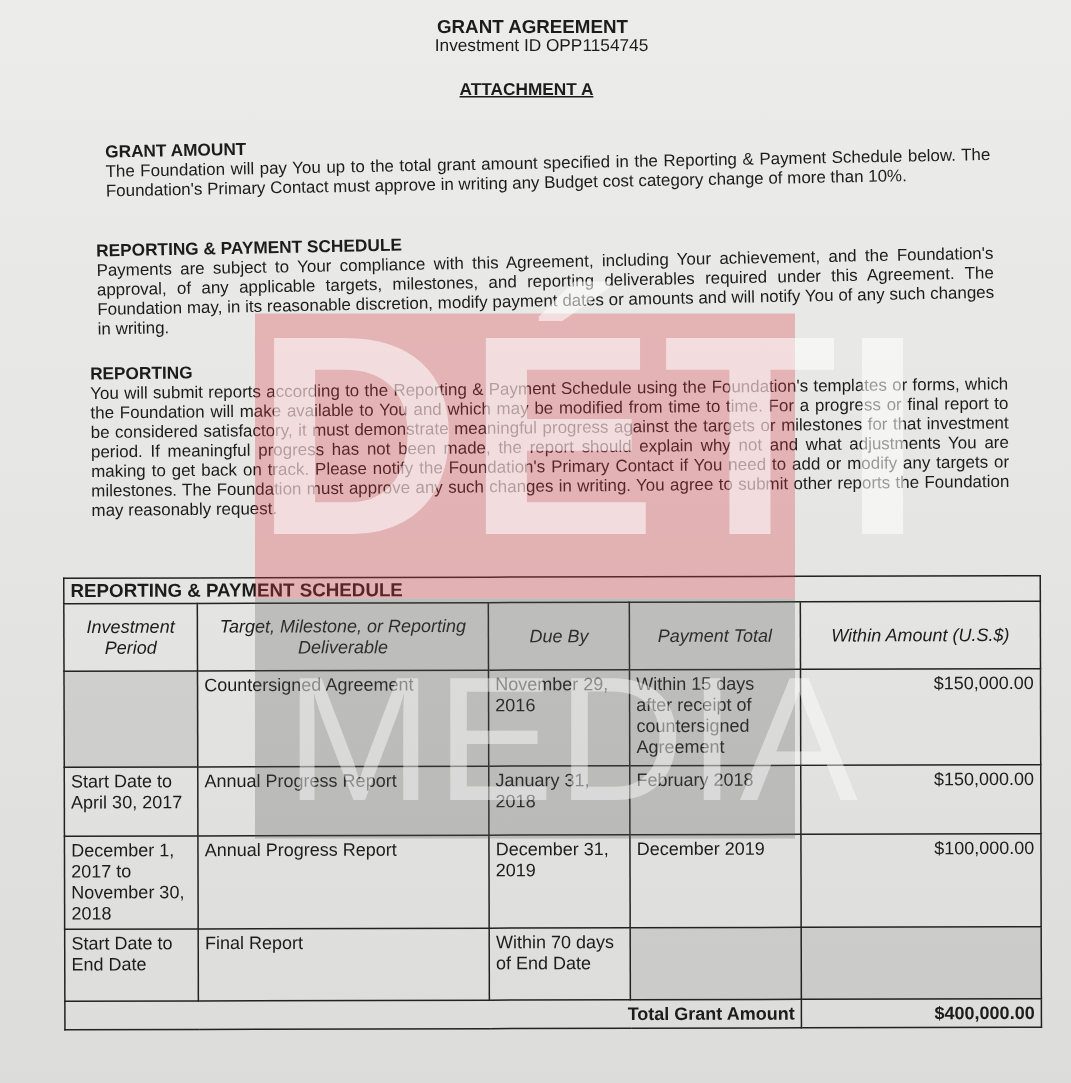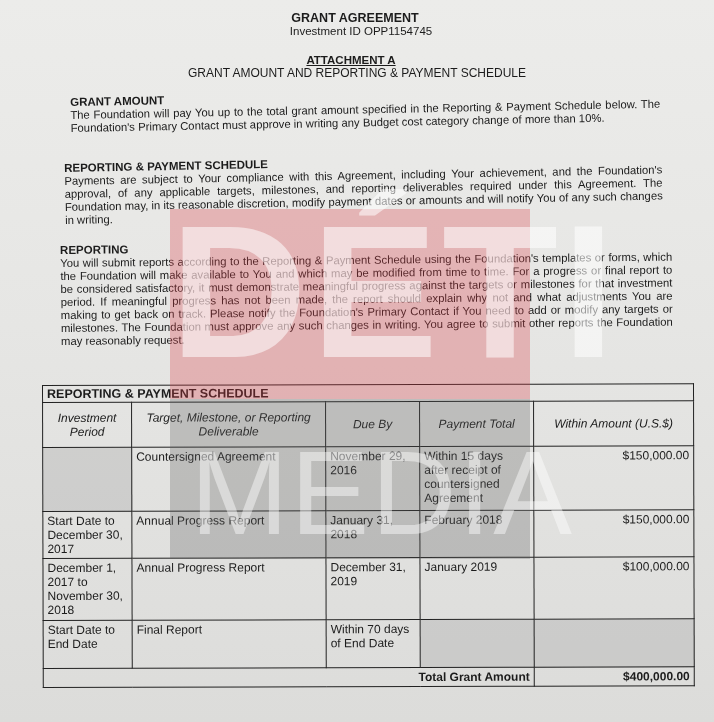--- a/index.html
+++ b/index.html
@@ -39,21 +39,20 @@
   .r { text-align:right; }
   .tot { font-weight:bold; }
 </style>
 </head>
 <body>
 
 <div class="page">
   <div class="hdr t1">GRANT AGREEMENT</div>
   <div class="hdr t2">Investment ID OPP1154745</div>
   <div class="hdr t3">ATTACHMENT A</div>
-  <div class="hdr t4">GRANT AMOUNT AND REPORTING &amp; PAYMENT SCHEDULE</div>
 
   <div class="sec" id="s1">
     <span class="h">GRANT AMOUNT</span>
     <span>The Foundation will pay You up to the total grant amount specified in the Reporting &amp; Payment Schedule below. The Foundation's Primary Contact must approve in writing any Budget cost category change of more than 10%.</span>
   </div>
   <div class="sec" id="s2">
     <span class="h">REPORTING &amp; PAYMENT SCHEDULE</span>
     <span>Payments are subject to Your compliance with this Agreement, including Your achievement, and the Foundation's approval, of any applicable targets, milestones, and reporting deliverables required under this Agreement. The Foundation may, in its reasonable discretion, modify payment dates or amounts and will notify You of any such changes in writing.</span>
   </div>
   <div class="sec" id="s3">
@@ -74,31 +73,31 @@
       <td class="colh">Within Amount (U.S.$)</td>
     </tr>
     <tr style="height:64px">
       <td class="shade"></td>
       <td>Countersigned Agreement</td>
       <td class="c">November 29, 2016</td>
       <td class="c">Within 15 days after receipt of countersigned Agreement</td>
       <td class="r">$150,000.00</td>
     </tr>
     <tr style="height:46px">
-      <td>Start Date to December 30, 2017</td>
+      <td>Start Date to April 30, 2017</td>
       <td>Annual Progress Report</td>
       <td class="c">January 31, 2018</td>
       <td class="c">February 2018</td>
       <td class="r">$150,000.00</td>
     </tr>
     <tr style="height:62px">
       <td>December 1, 2017 to November 30, 2018</td>
       <td>Annual Progress Report</td>
       <td class="c">December 31, 2019</td>
-      <td class="c">January 2019</td>
+      <td class="c">December 2019</td>
       <td class="r">$100,000.00</td>
     </tr>
     <tr style="height:48px">
       <td>Start Date to End Date</td>
       <td>Final Report</td>
       <td class="c">Within 70 days of End Date</td>
       <td class="shade"></td>
       <td class="shade"></td>
     </tr>
     <tr>

